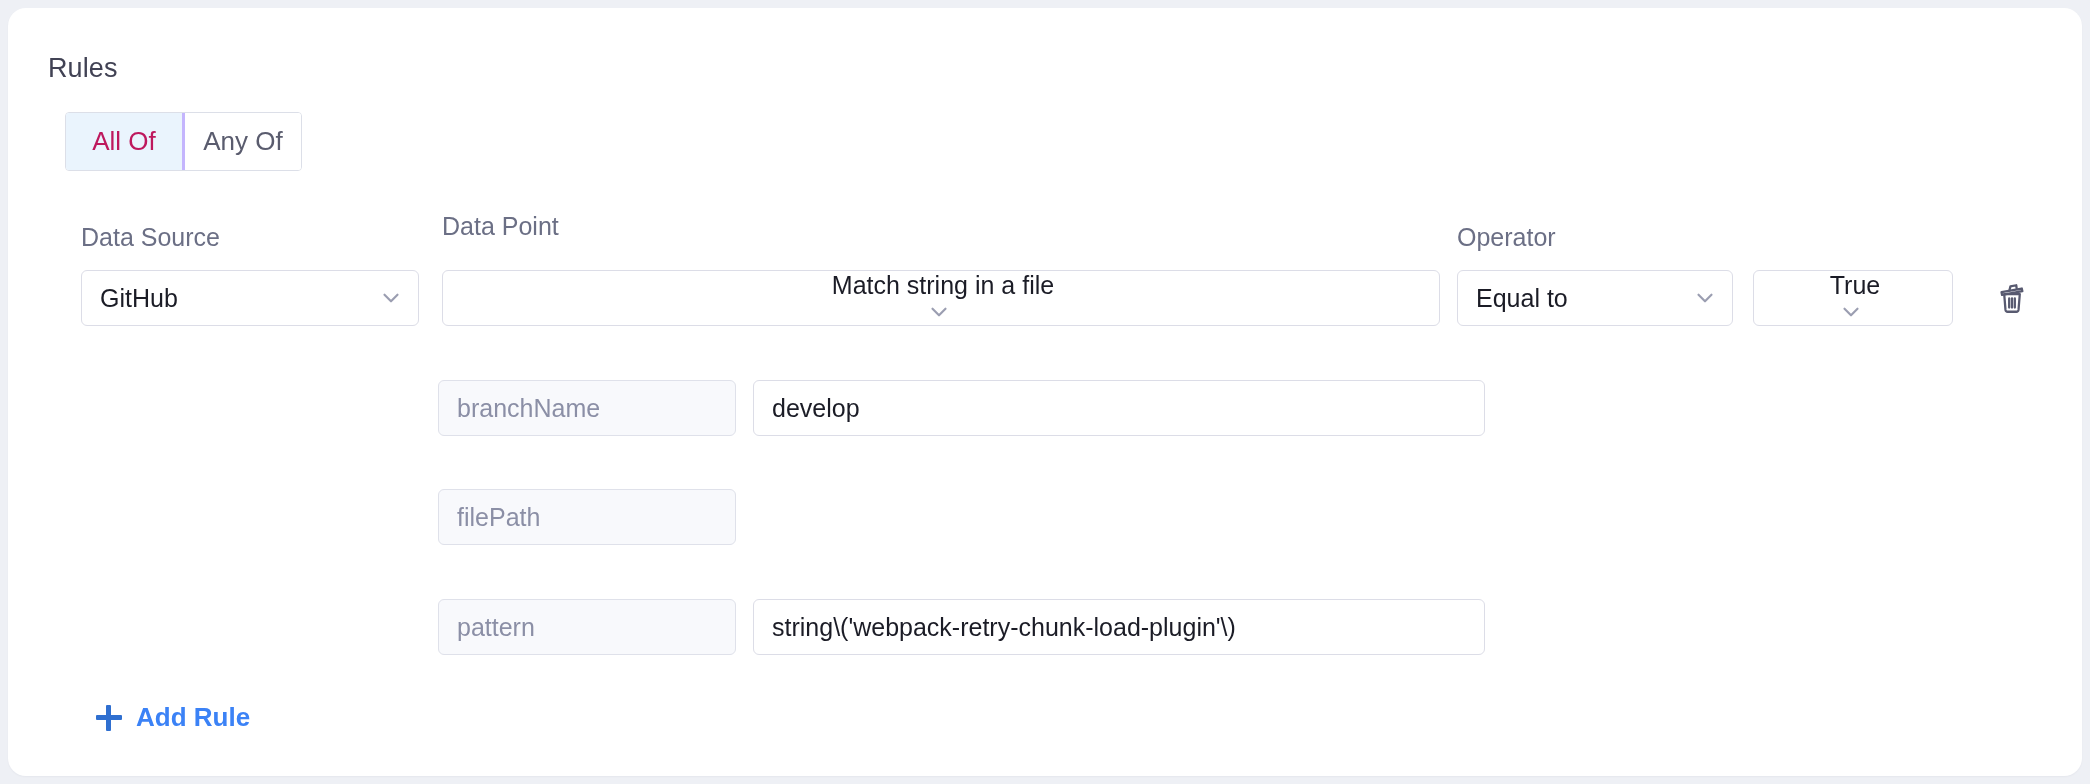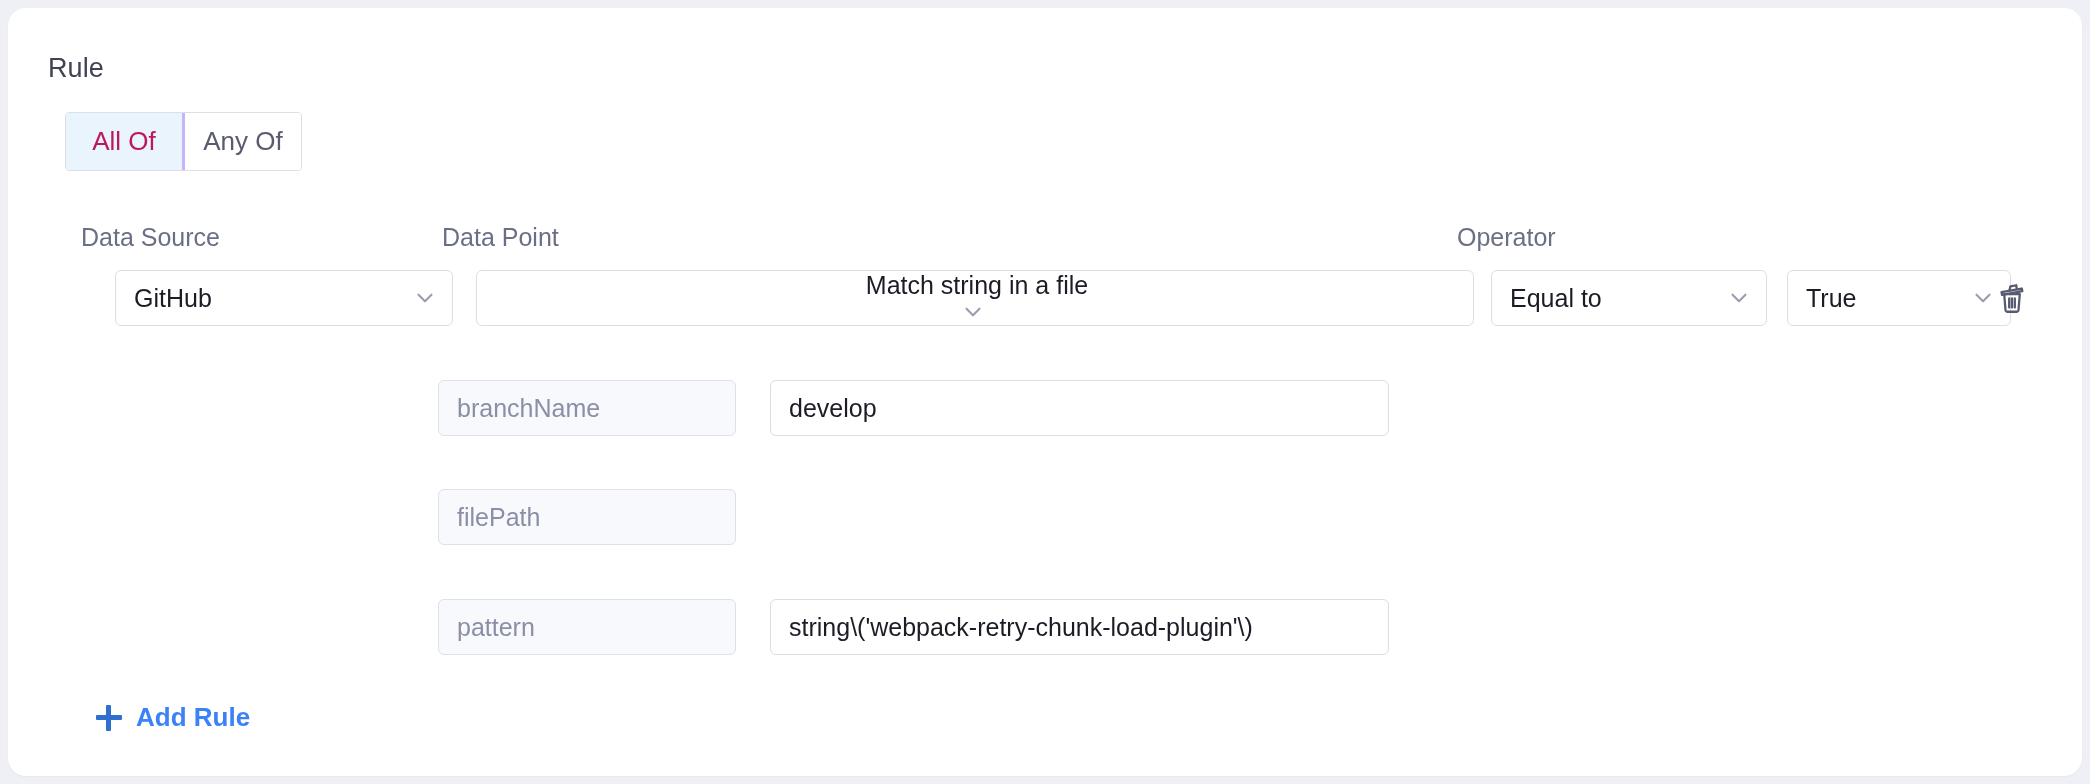--- a/index.html
+++ b/index.html
@@ -65,21 +65,21 @@
   }
 
   
   .field-label {
     position: absolute;
     font-size: 25px;
     color: #6b6f85;
     white-space: nowrap;
   }
   #lbl-data-source { left: 73px; top: 215px; }
-  #lbl-data-point  { left: 434px; top: 215px; }
+  #lbl-data-point  { left: 434px; top: 204px; }
   #lbl-operator    { left: 1449px; top: 215px; }
 
   
   .ctl {
     position: absolute;
     box-sizing: border-box;
     height: 56px;
     border: 1px solid #dcdde7;
     border-radius: 6px;
     background: #ffffff;
@@ -88,57 +88,57 @@
     font-size: 25px;
     color: #1b1c26;
   }
   .ctl .txt {
     padding-left: 18px;
     white-space: nowrap;
     overflow: hidden;
     text-overflow: ellipsis;
     flex: 1 1 auto;
   }
-  .select { cursor: pointer; padding-right: 14px; margin-left: 34px; }
+  .select { cursor: pointer; padding-right: 14px; }
   .chev {
     flex: 0 0 auto;
     width: 26px;
     height: 26px;
     display: block;
     margin-left: 10px;
   }
   .chev svg { display: block; }
 
   
   #sel-data-source { left: 73px;   top: 262px; width: 338px; }
   #sel-data-point  { left: 434px;  top: 262px; width: 998px; flex-direction: column; }
   #sel-operator    { left: 1449px; top: 262px; width: 276px; }
-  #sel-boolean     { left: 1745px; top: 262px; width: 224px; }
+  #sel-boolean     { left: 1745px; top: 262px; width: 200px; flex-direction: column; }
 
   
   .param-key {
     position: absolute;
     box-sizing: border-box;
     left: 430px;
     width: 298px;
     height: 56px;
     border: 1px solid #dfe1ea;
     border-radius: 6px;
     background: #f8f9fc;
     display: flex;
     align-items: center;
     font-size: 25px;
     color: #8b8fa6;
   }
   .param-key .txt { padding-left: 18px; }
   .param-val {
     position: absolute;
     box-sizing: border-box;
-    left: 762px;
-    width: 619px;
+    left: 745px;
+    width: 732px;
     height: 56px;
     border: 1px solid #dcdde7;
     border-radius: 6px;
     background: #ffffff;
     display: flex;
     align-items: center;
     font-size: 25px;
     color: #1b1c26;
   }
   .param-val .txt { padding-left: 18px; white-space: nowrap; overflow: hidden; }
@@ -191,21 +191,21 @@
   }
   .plus-icon::before { left: 0; top: 10px; width: 26px; height: 5px; }
   .plus-icon::after  { top: 0; left: 10px; height: 26px; width: 5px; }
 </style>
 </head>
 <body>
 
 <div id="screen">
   <div class="card">
 
-    <div class="section-title">Rule</div>
+    <div class="section-title">Rules</div>
 
     <div class="tabs">
       <div class="tab active">All Of</div>
       <div class="tab">Any Of</div>
     </div>
 
     <div class="field-label" id="lbl-data-source">Data Source</div>
     <div class="field-label" id="lbl-data-point">Data Point</div>
     <div class="field-label" id="lbl-operator">Operator</div>
 

